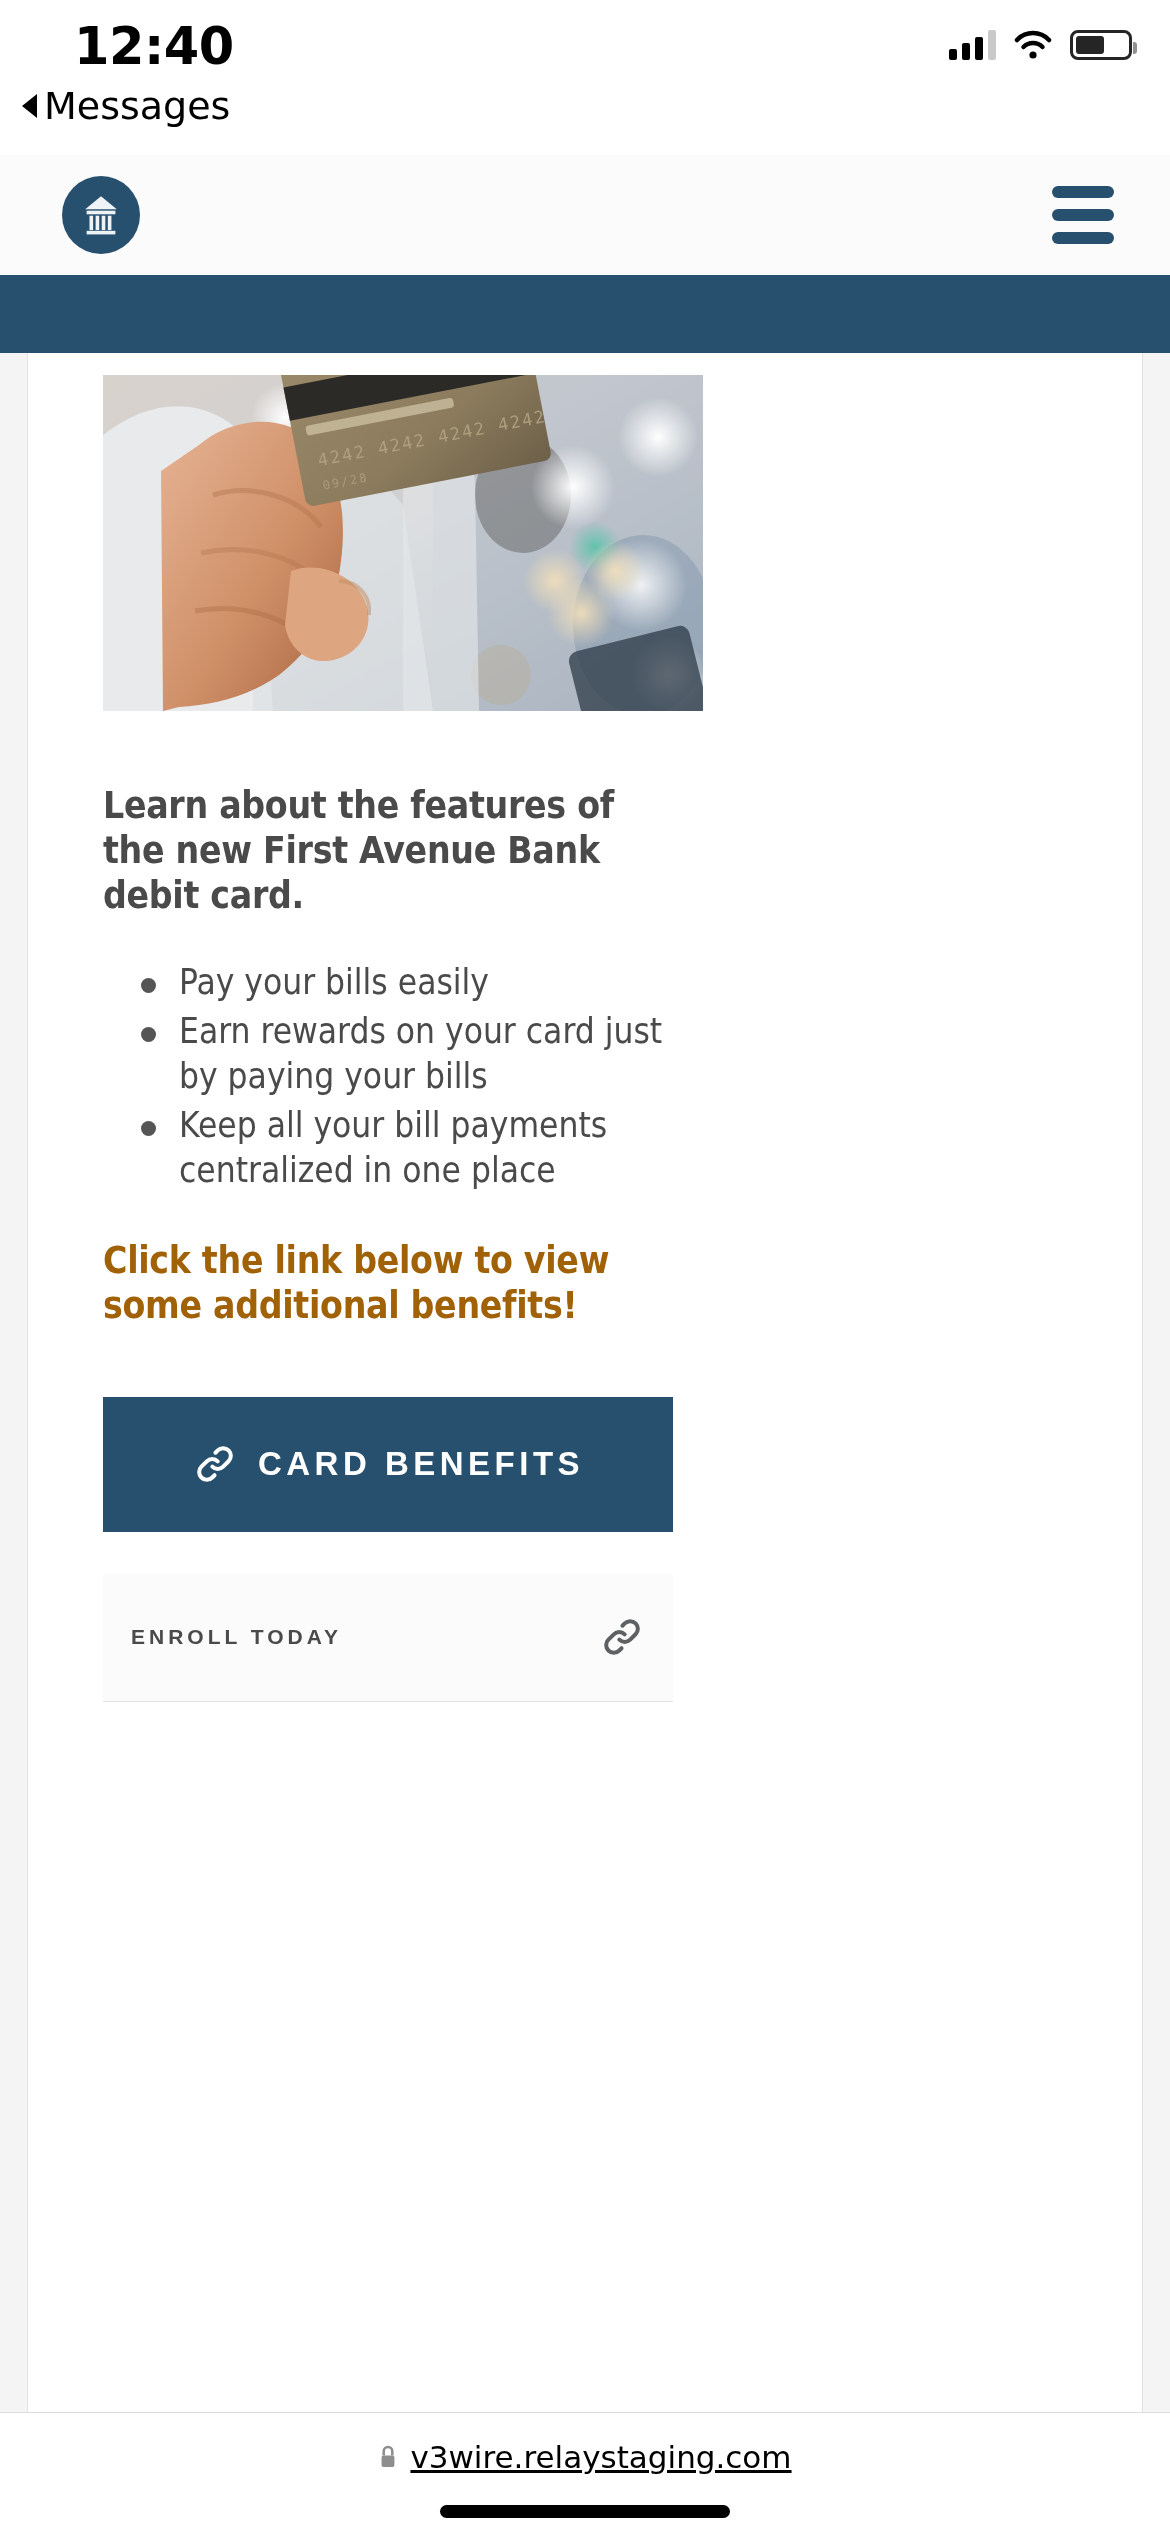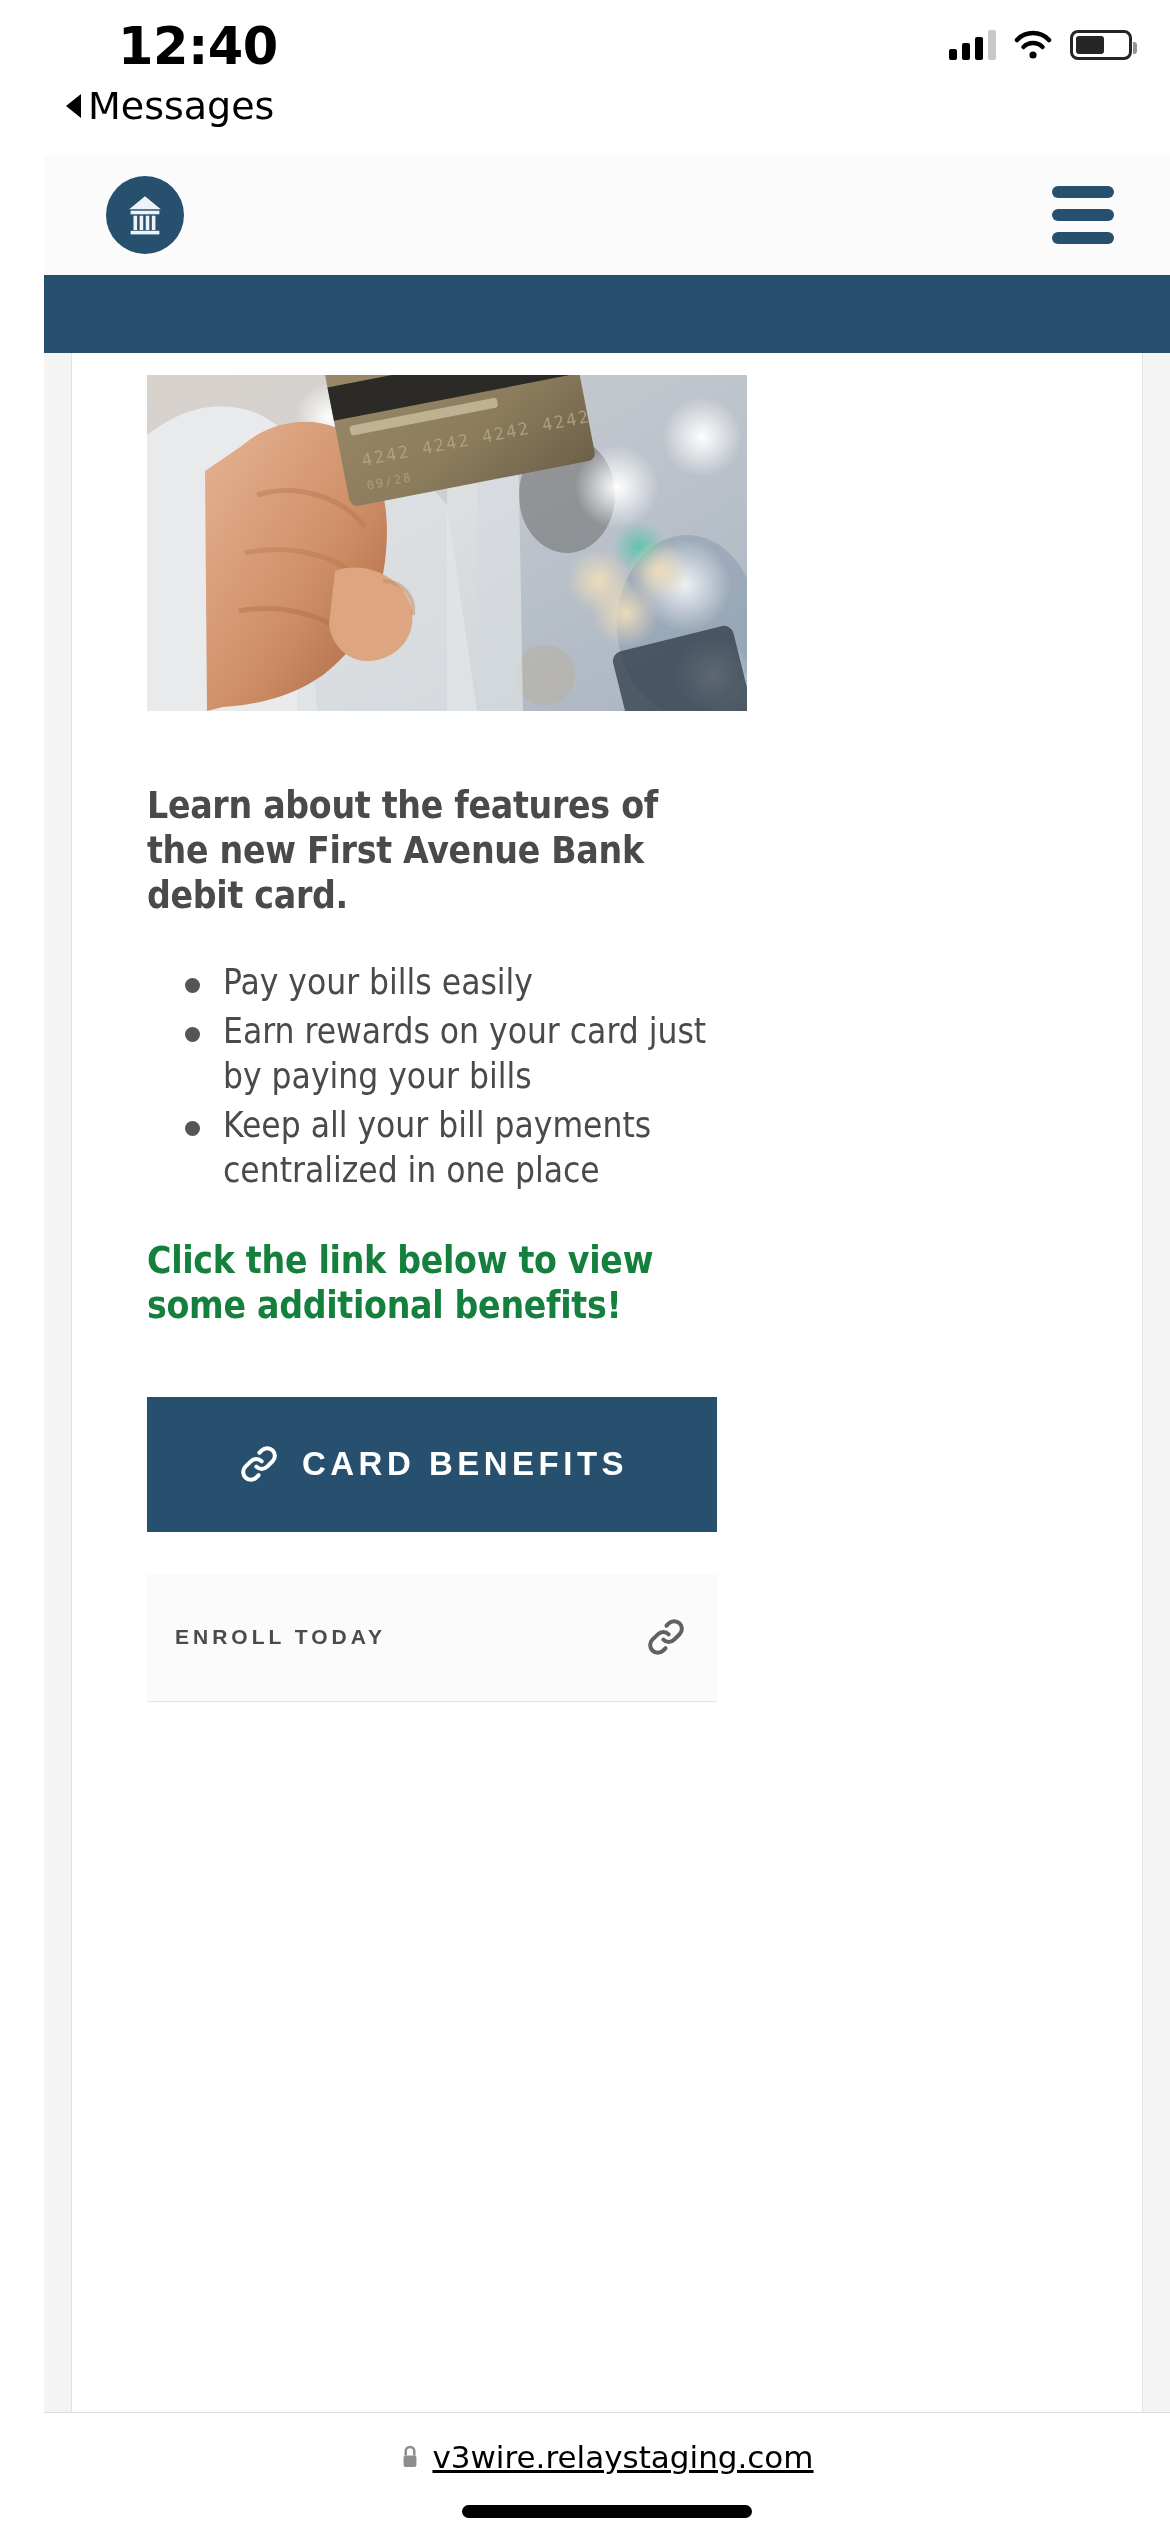--- a/index.html
+++ b/index.html
@@ -8,21 +8,21 @@
     width:1170px; height:2532px;
     background:#ffffff;
     font-family:"Liberation Sans", sans-serif;
     overflow:hidden;
   }
 
   .phone {
     position:relative;
     width:1170px; height:2532px;
     background:#ffffff;
-    display:flex; flex-direction:column;padding-left:44px;
+    display:flex; flex-direction:column;
   }
 
   
   .statusbar {
     position:relative;
     height:155px;
     flex:0 0 155px;
     background:#ffffff;
   }
   .sb-time {
@@ -151,21 +151,21 @@
     width:15px;height:15px;border-radius:50%;
     background:#555;
   }
 
   .lead2{
     margin-top:46px;
     font-family:"DejaVu Sans Condensed","Liberation Sans", sans-serif;
     font-weight:700;
     font-size:37px;
     line-height:1.22;
-    color:#15803d;
+    color:#a16207;
     letter-spacing:-0.3px;
     max-width:520px;
   }
 
   .cta{
     margin-top:68px;
     width:570px; height:135px;
     background:#27506e;
     display:flex; align-items:center; justify-content:center;
     gap:20px;

